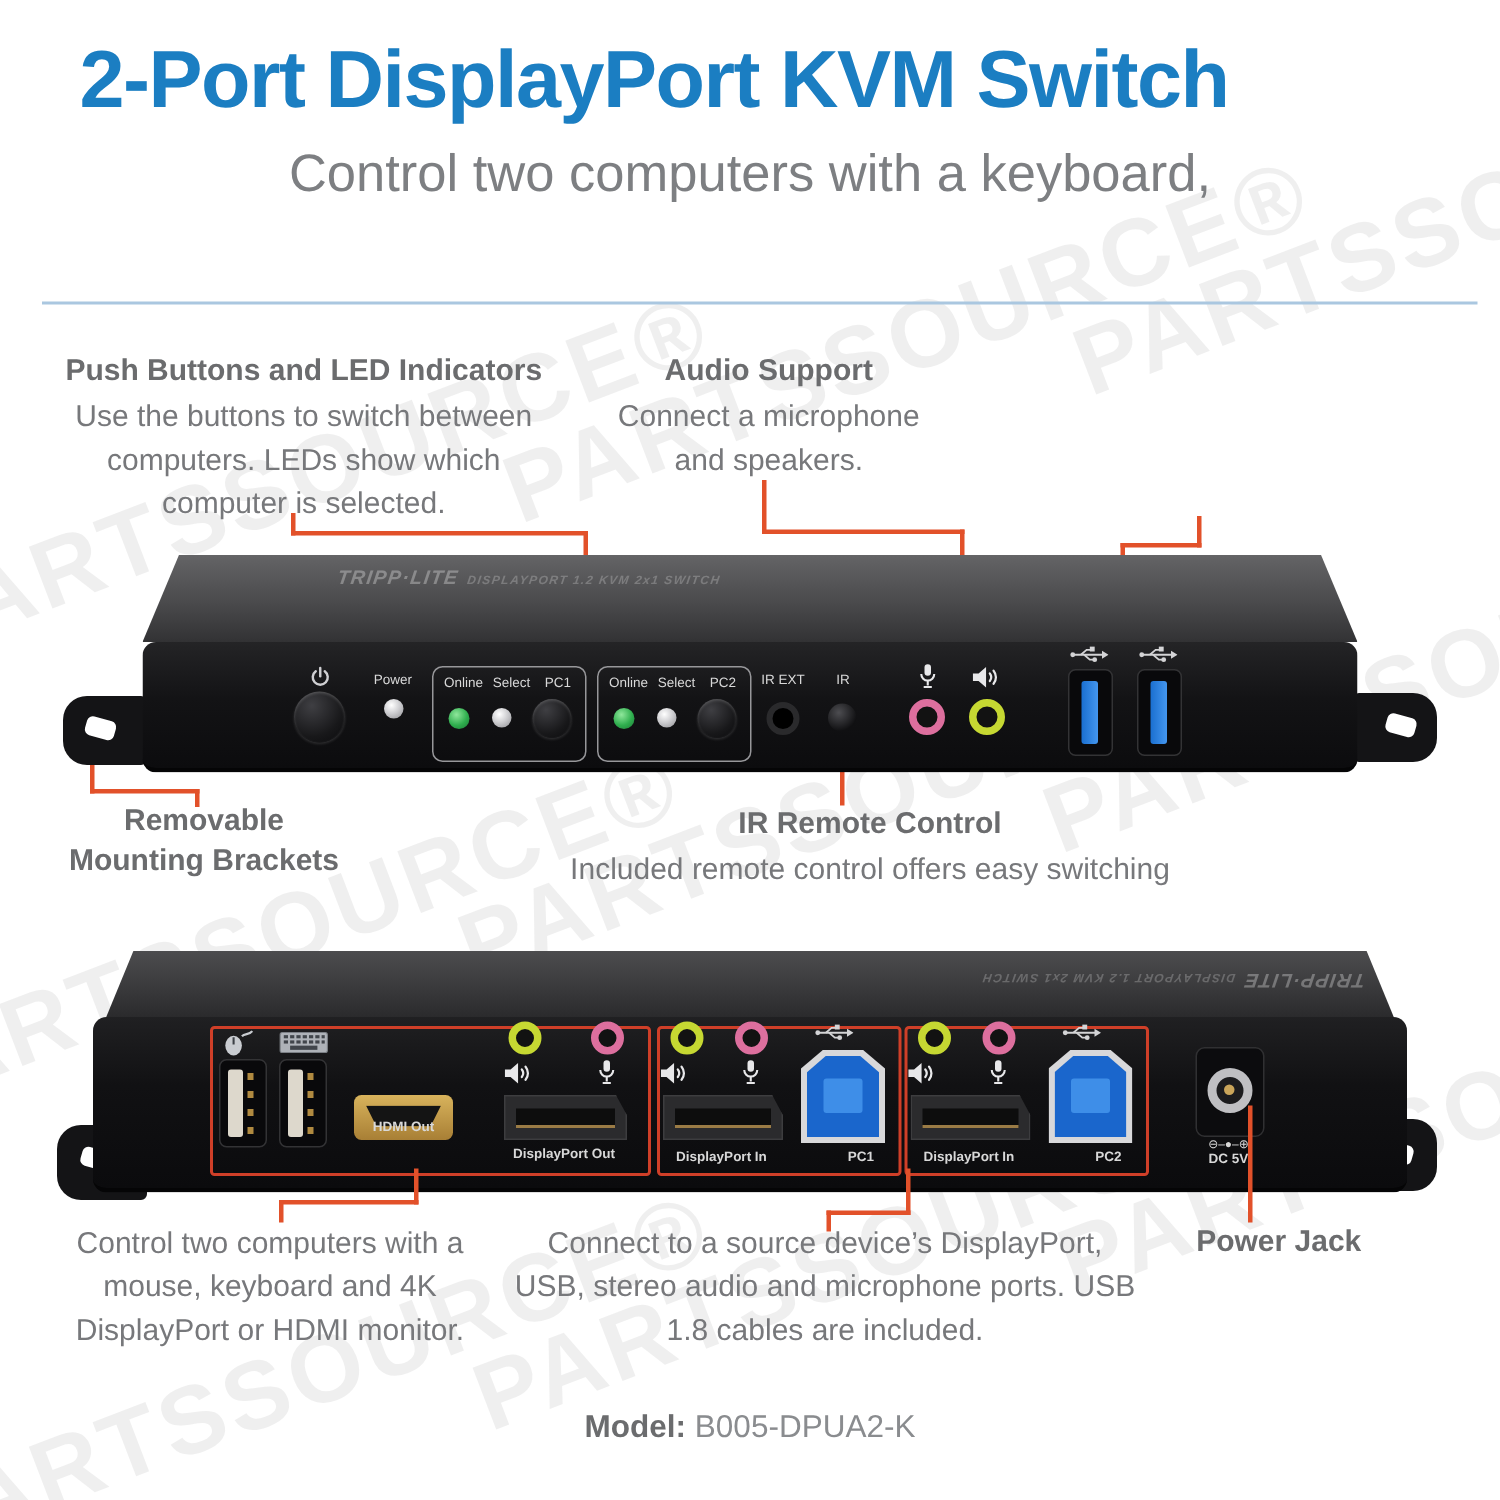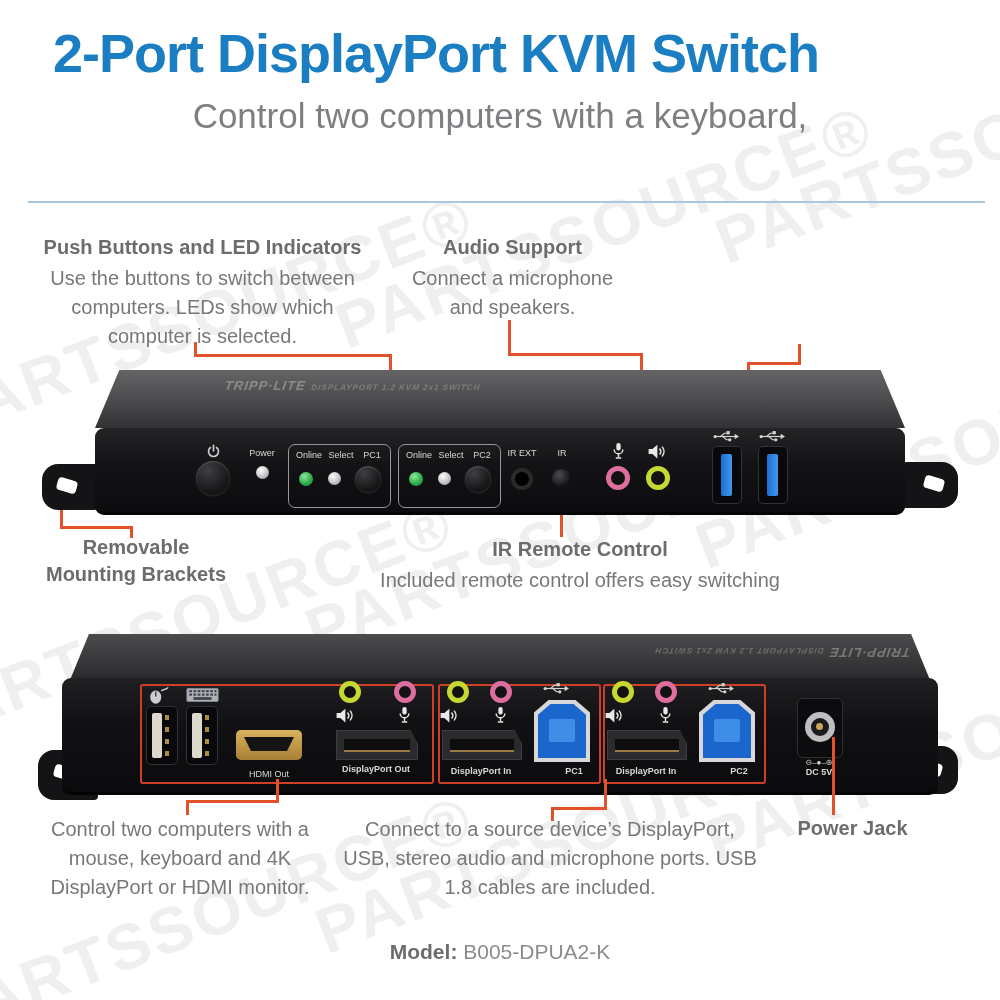--- a/index.html
+++ b/index.html
@@ -273,21 +273,21 @@
       <div class="tab" style="left:5px;top:6px;width:10px;height:45px;background:#ddd8cc"></div>
       <div class="pins" style="left:18px;top:8px;height:42px"></div>
     </div>
     <div class="usbA" style="left:146px;top:76px;width:30px;height:57px">
       <div class="tab" style="left:5px;top:6px;width:10px;height:45px;background:#ddd8cc"></div>
       <div class="pins" style="left:18px;top:8px;height:42px"></div>
     </div>
     <div class="hdmi" style="left:196px;top:100px;width:66px;height:30px">
       <div class="slot"></div>
     </div>
-    <span class="lbl" style="left:186px;top:139px;width:86px;font-weight:normal">HDMI Out</span>
+    <span class="lbl" style="left:186px;top:116px;width:86px;font-weight:bold">HDMI Out</span>
 
     <div class="jackring" style="left:299px;top:51px;width:22px;height:22px;border:5px solid var(--speaker-jack-green,#c6d832)"></div>
     <div class="jackring" style="left:354px;top:51px;width:22px;height:22px;border:5px solid var(--mic-jack-pink,#dd6f9e)"></div>
     <span class="icon" style="left:296px;top:78px">
       <svg viewBox="0 0 32 24" width="20" height="15">
           <path d="M1 8h6l8-7v22l-8-7H1z" fill="#e8e8ea"></path>
           <path d="M19 8a6.5 6.5 0 0 1 0 8M23 5a11 11 0 0 1 0 14" stroke="#e8e8ea" stroke-width="2.4" fill="none" stroke-linecap="round"></path>
         </svg>
     </span>
     <span class="icon" style="left:358px;top:76px">

